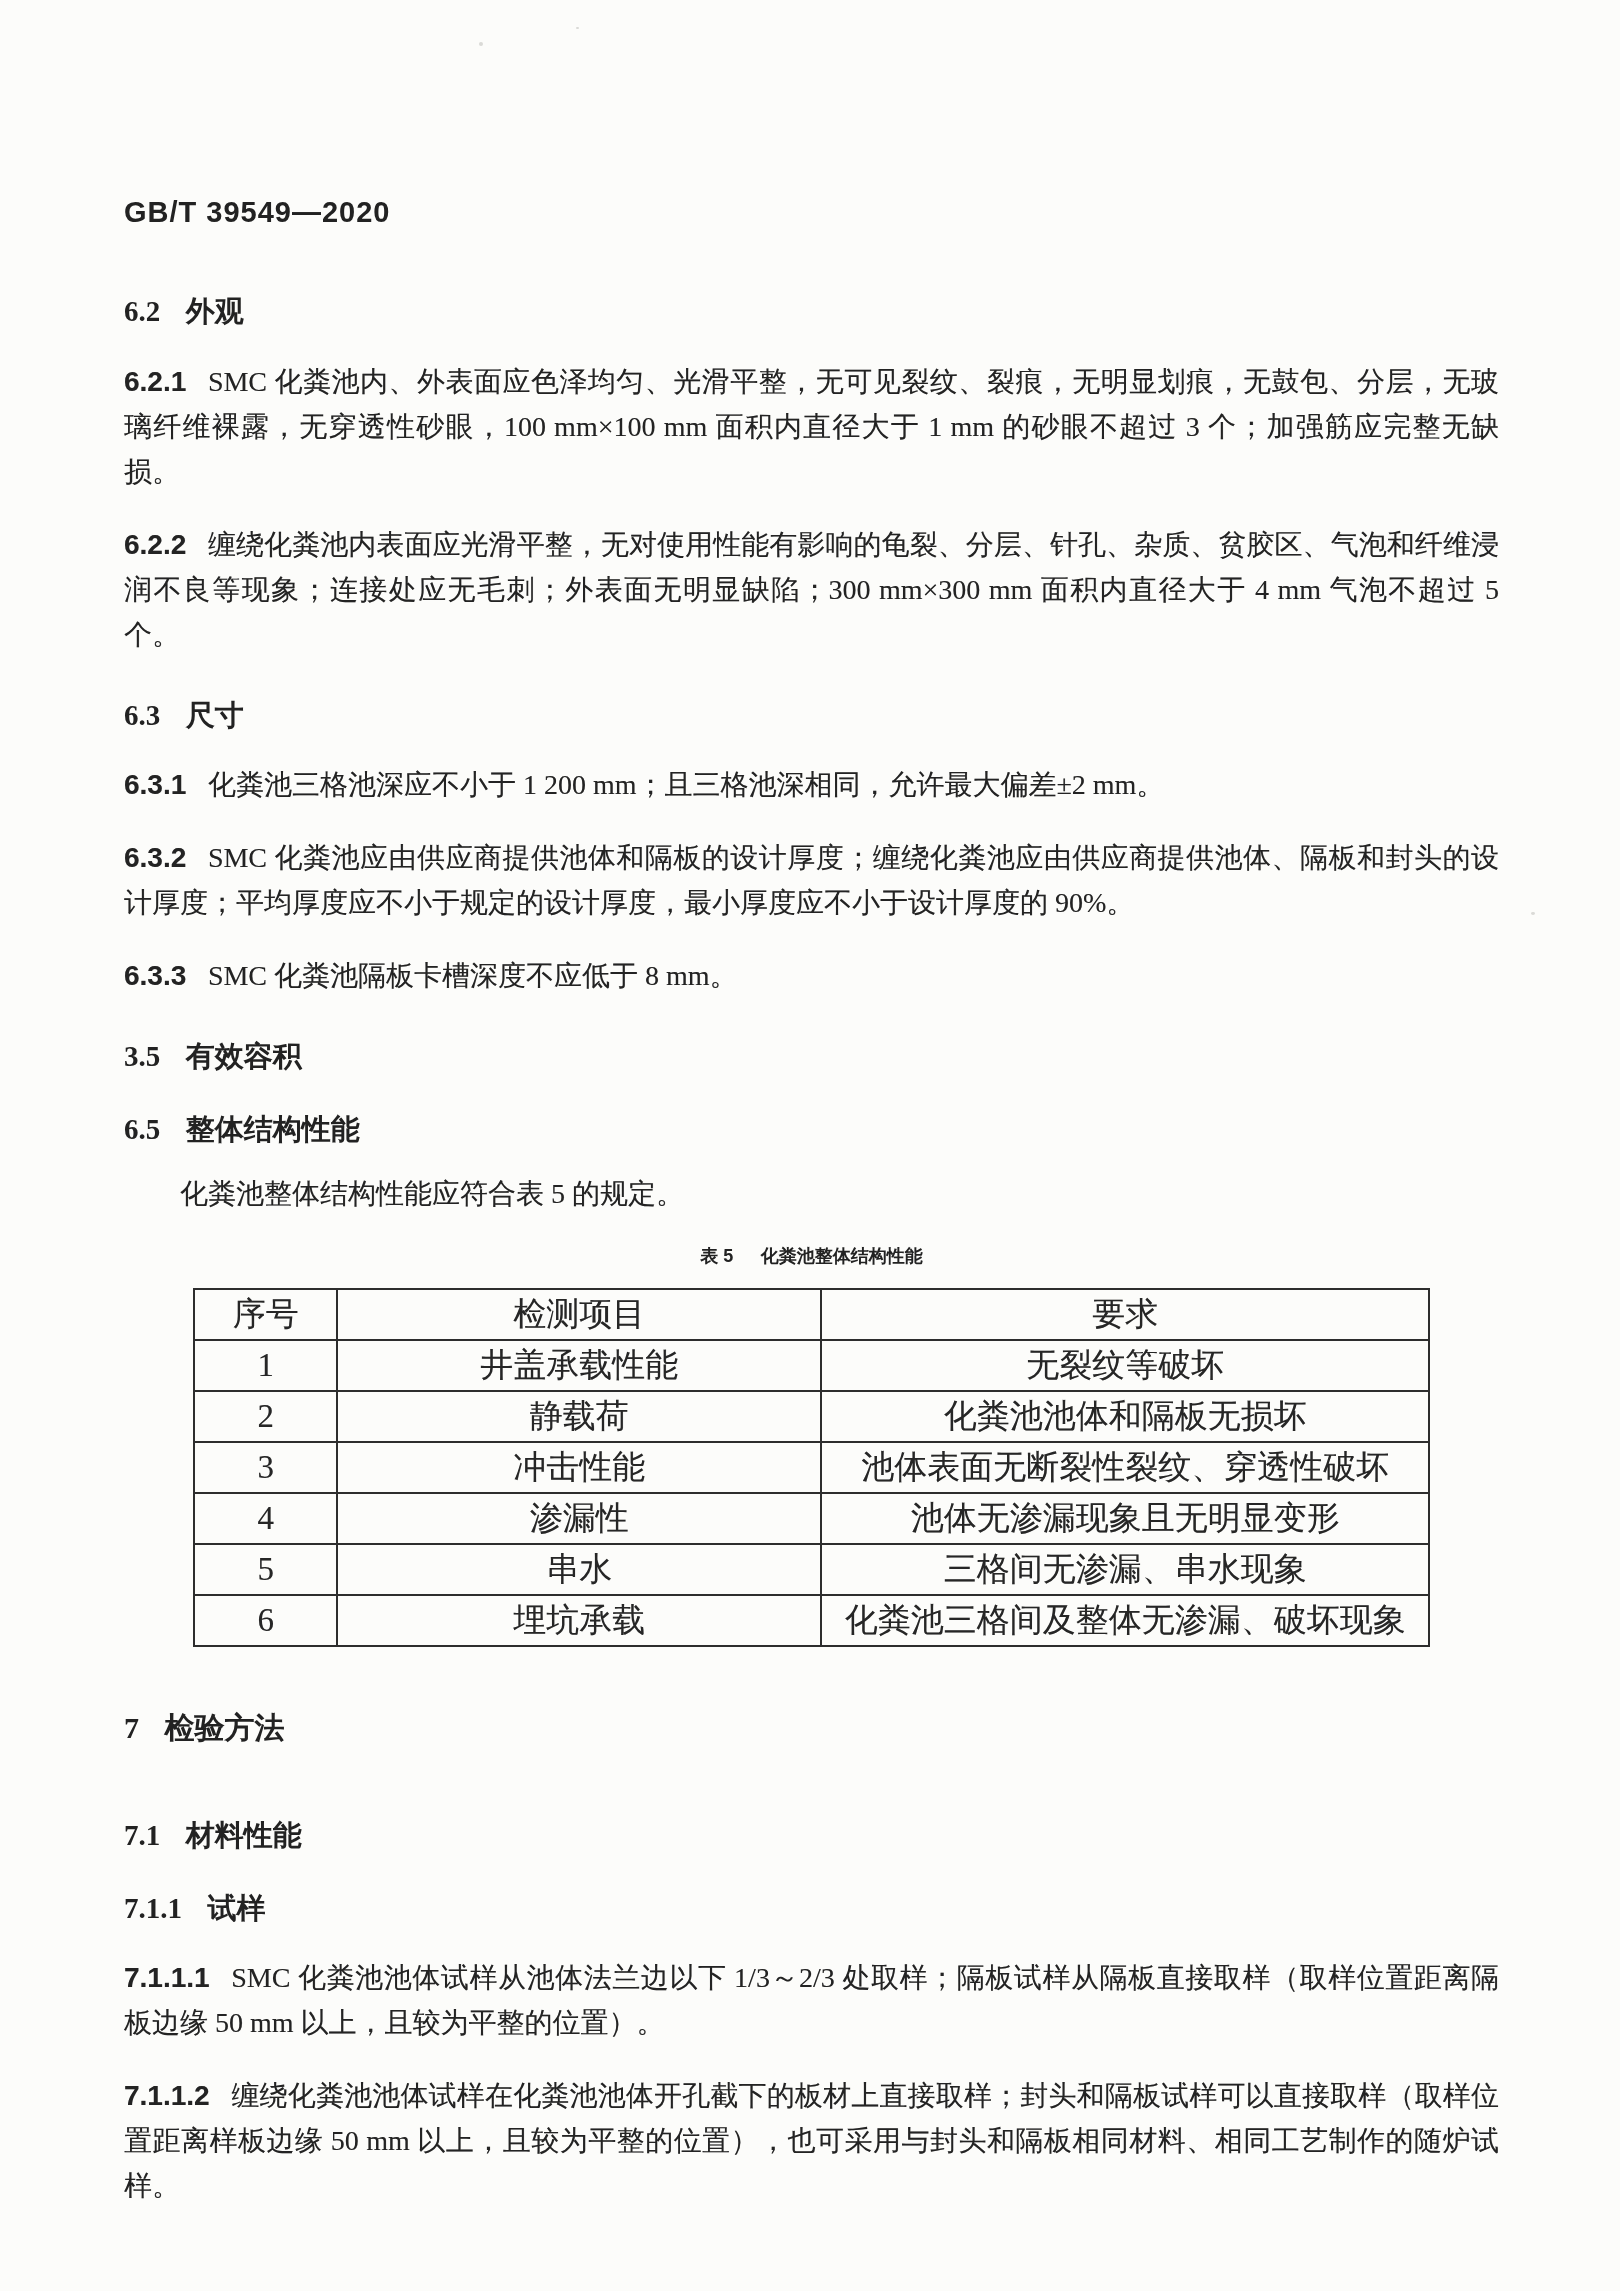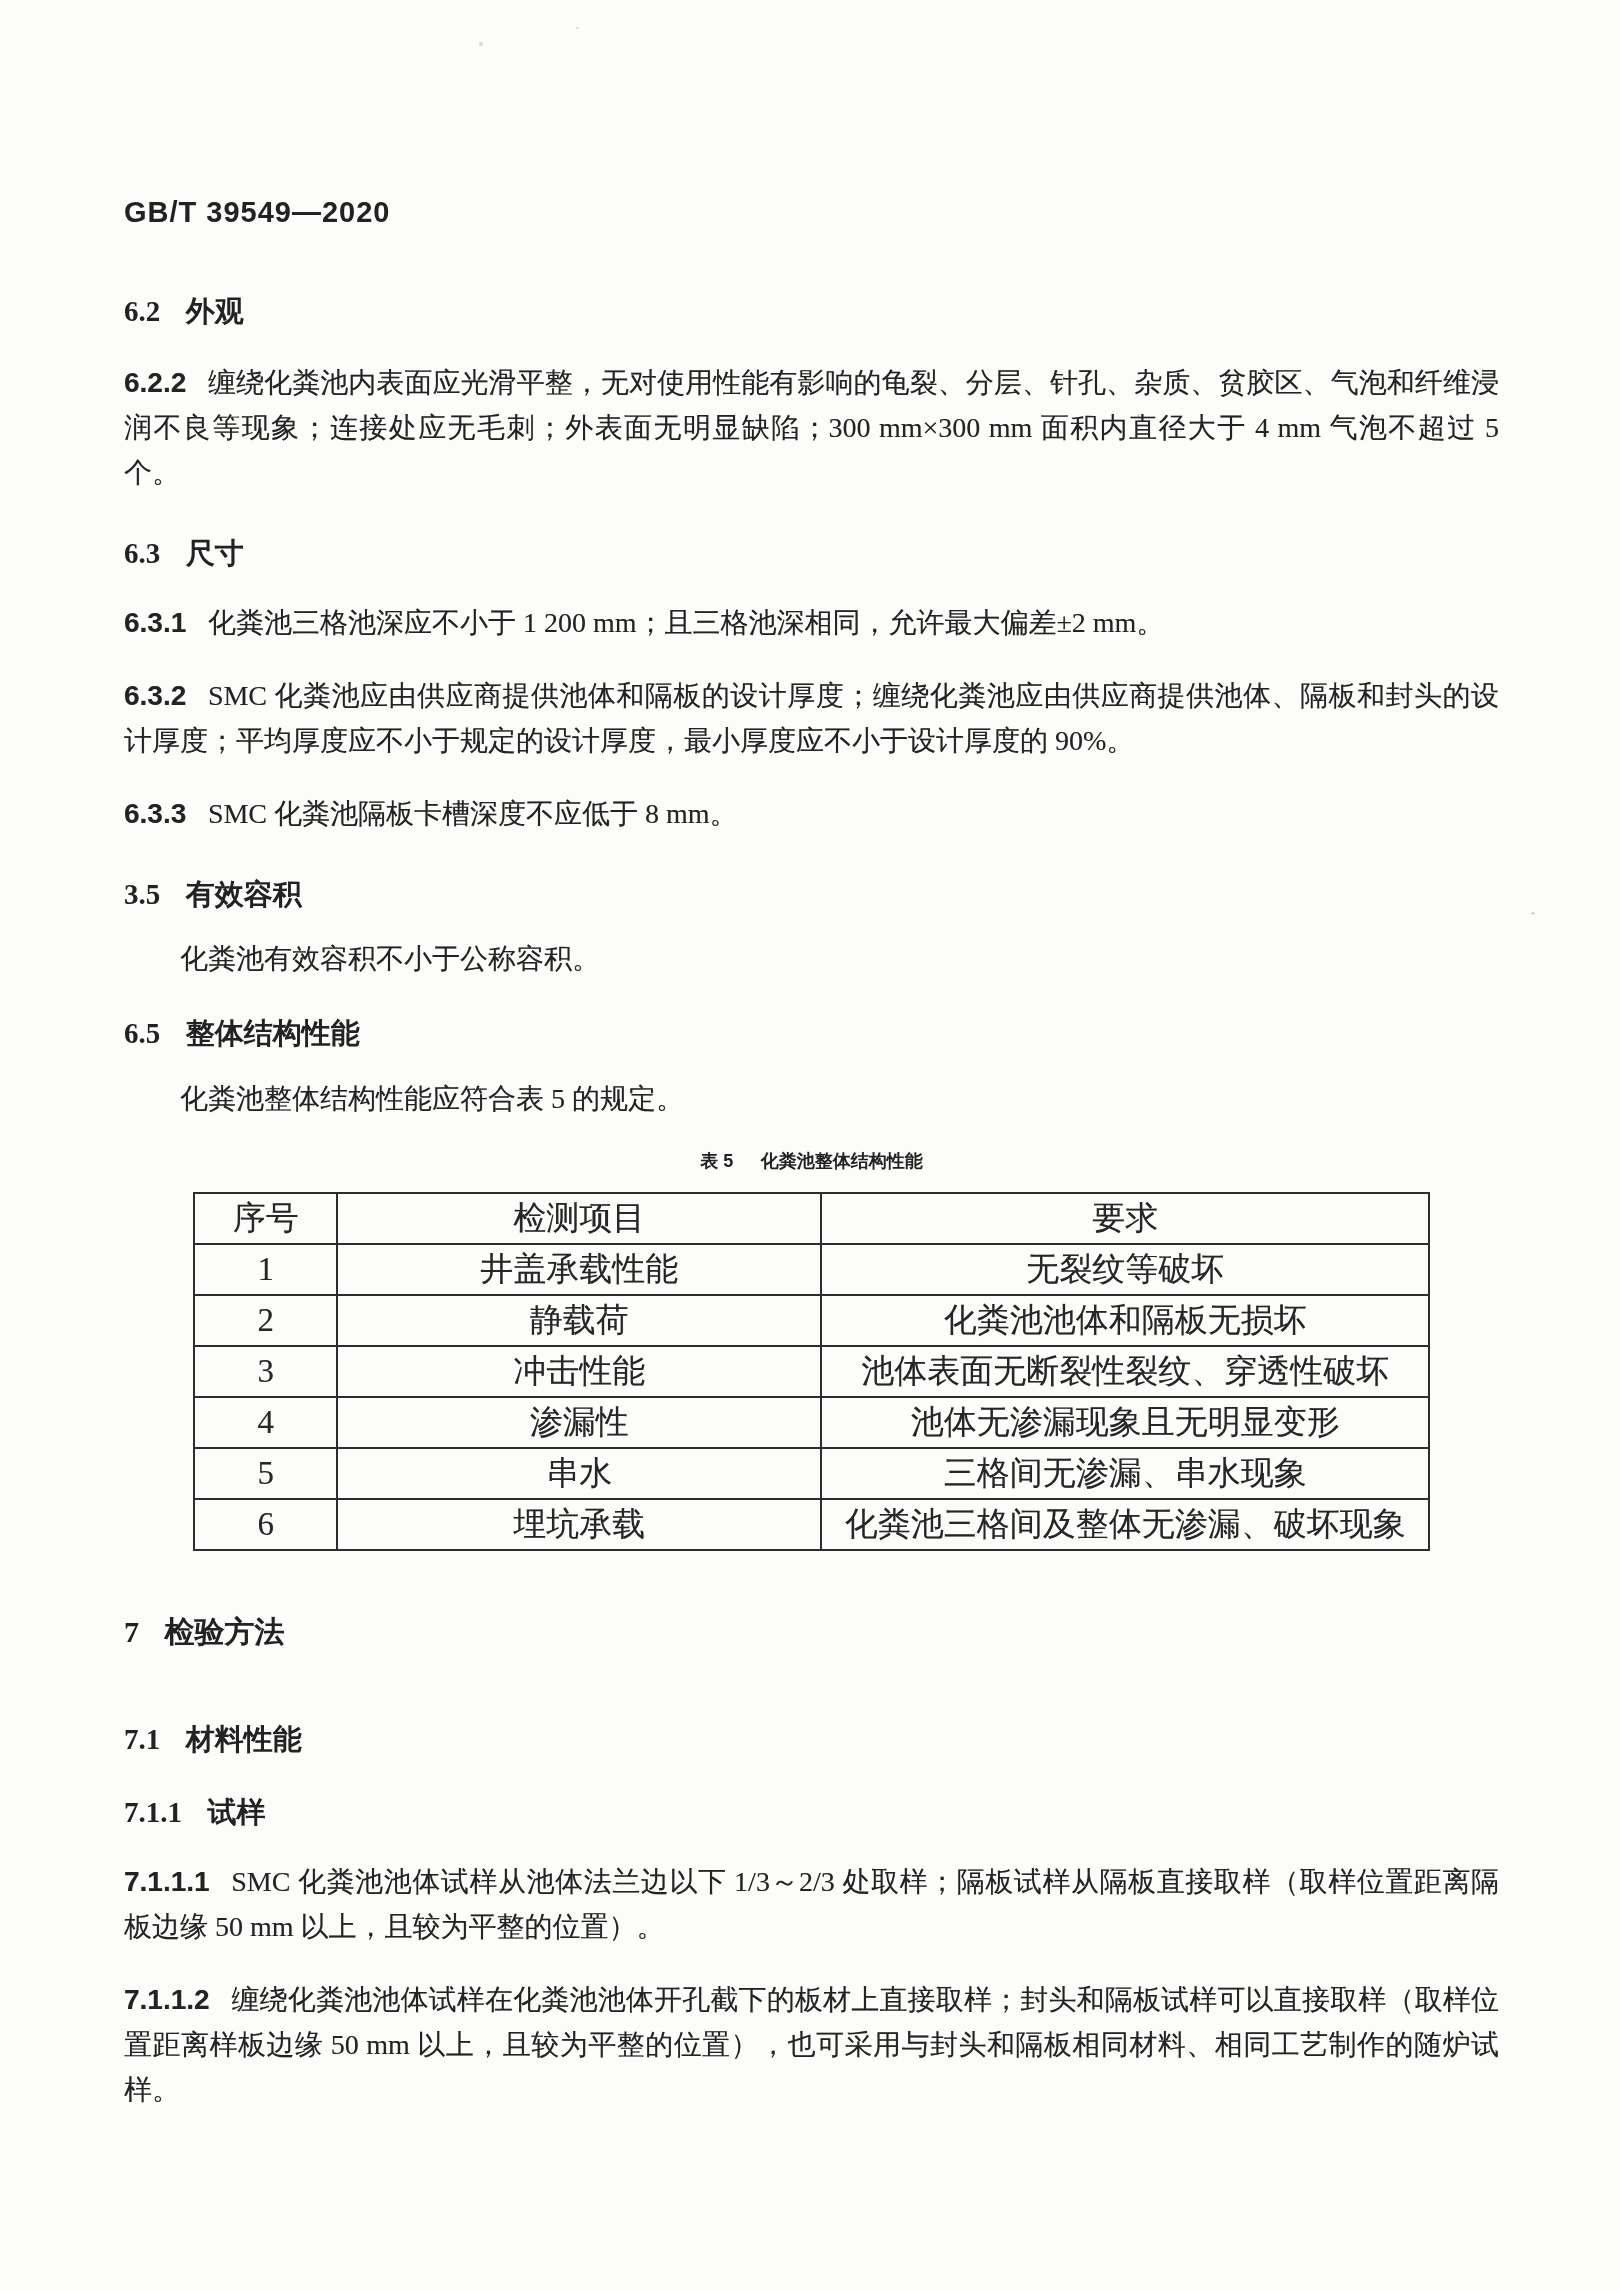--- a/index.html
+++ b/index.html
@@ -107,20 +107,23 @@
   <span class="speck speck4"></span>
 
   <div class="content">
 
     <div class="std-number">GB/T 39549—2020</div>
 
     <div class="sec-heading h-62">
       <span class="num">6.2</span><span>外观</span>
     </div>
 
+    <p class="para mt-first">
+      <span class="cnum">6.2.1</span><span>SMC 化粪池内、外表面应色泽均匀、光滑平整，无可见裂纹、裂痕，无明显划痕，无鼓包、分层，无玻璃纤维裸露，无穿透性砂眼，100 mm×100 mm 面积内直径大于 1 mm 的砂眼不超过 3 个；加强筋应完整无缺损。</span>
+    </p>
 
     <p class="para">
       <span class="cnum">6.2.2</span><span>缠绕化粪池内表面应光滑平整，无对使用性能有影响的龟裂、分层、针孔、杂质、贫胶区、气泡和纤维浸润不良等现象；连接处应无毛刺；外表面无明显缺陷；300 mm×300 mm 面积内直径大于 4 mm 气泡不超过 5 个。</span>
     </p>
 
     <div class="sec-heading h-63">
       <span class="num">6.3</span><span>尺寸</span>
     </div>
 
     <p class="para mt-sub">
@@ -132,21 +135,20 @@
     </p>
 
     <p class="para">
       <span class="cnum">6.3.3</span><span>SMC 化粪池隔板卡槽深度不应低于 8 mm。</span>
     </p>
 
     <div class="sec-heading h-64">
       <span class="num">3.5</span><span>有效容积</span>
     </div>
 
-    <p class="para indent2">化粪池有效容积不小于公称容积。</p>
 
     <div class="sec-heading h-65">
       <span class="num">6.5</span><span>整体结构性能</span>
     </div>
 
     <p class="para indent2">化粪池整体结构性能应符合表 5 的规定。</p>
 
     <div class="tbl-caption">
       <span class="cap-label">表 5</span><span>化粪池整体结构性能</span>
     </div>

